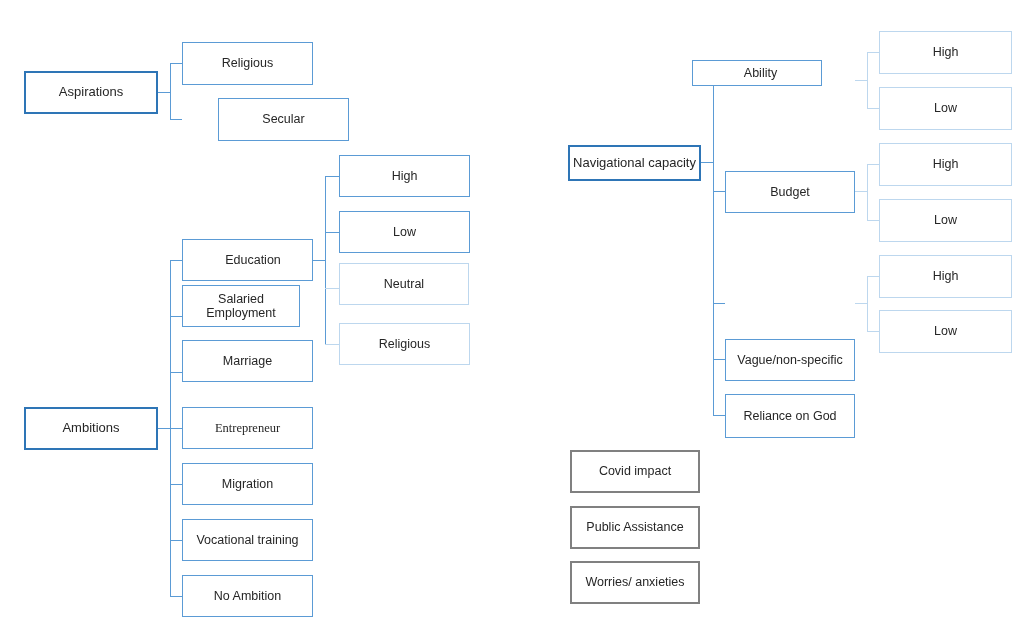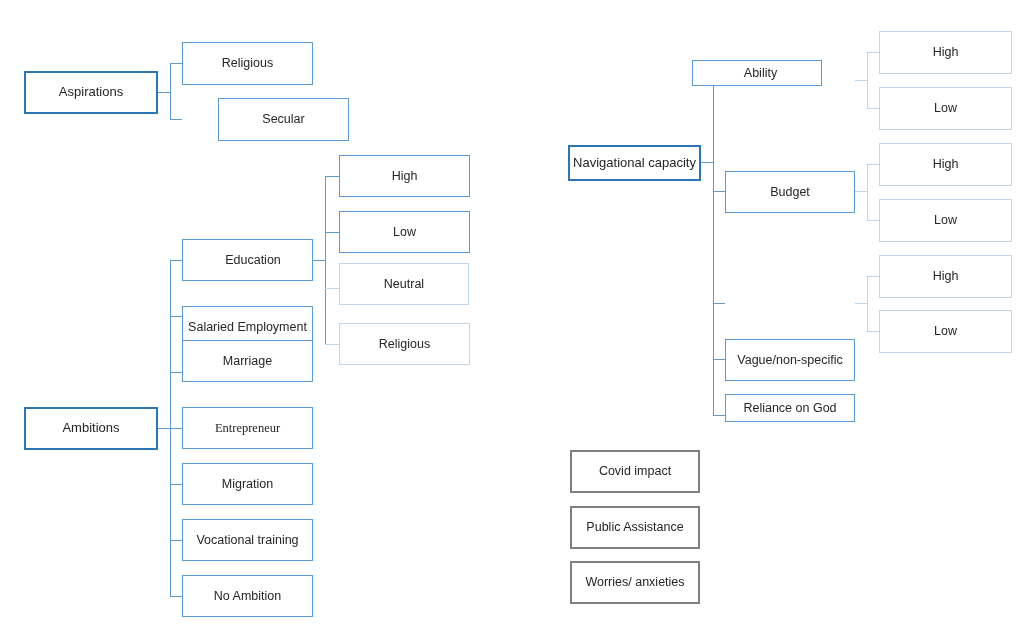--- a/index.html
+++ b/index.html
@@ -90,21 +90,21 @@
   <div class="ln v" style="left:325px; top:176px; height:168px;"></div>
   <div class="ln h" style="left:325px; top:176px; width:14px;"></div>
   <div class="ln h" style="left:325px; top:232px; width:14px;"></div>
   <div class="ln h light" style="left:325px; top:288px; width:14px;"></div>
   <div class="ln h light" style="left:325px; top:344px; width:14px;"></div>
 
   <div class="node root" style="left:24px; top:407px; width:134px; height:43px;">Ambitions</div>
 
   <div class="node lvl1" style="left:182px; top:239px; width:131px; height:42px;padding-left:14px;">Education</div>
 
-  <div class="node lvl1" style="left:182px; top:306px; width:131px; height:42px;">Salaried Employment</div>
+  <div class="node lvl1" style="left:182px; top:285px; width:118px; height:42px;">Salaried Employment</div>
 
   <div class="node lvl1" style="left:182px; top:340px; width:131px; height:42px;">Marriage</div>
 
   <div class="node lvl1" style="left:182px; top:407px; width:131px; height:42px;font-family:Liberation Serif, serif;">Entrepreneur</div>
 
   <div class="node lvl1" style="left:182px; top:463px; width:131px; height:42px;">Migration</div>
 
   <div class="node lvl1" style="left:182px; top:519px; width:131px; height:42px;">Vocational training</div>
 
   <div class="node lvl1" style="left:182px; top:575px; width:131px; height:42px;">No Ambition</div>
@@ -142,21 +142,21 @@
 
   <div class="node root" style="left:568px; top:145px; width:133px; height:36px;">Navigational capacity</div>
 
   <div class="node lvl1" style="left:692px; top:60px; width:130px; height:26px;padding-left:10px;">Ability</div>
 
   <div class="node lvl1" style="left:725px; top:171px; width:130px; height:42px;">Budget</div>
 
 
   <div class="node lvl1" style="left:725px; top:339px; width:130px; height:42px;">Vague/non-specific</div>
 
-  <div class="node lvl1" style="left:725px; top:394px; width:130px; height:28px;">Reliance on God</div>
+  <div class="node lvl1" style="left:725px; top:394px; width:130px; height:44px;">Reliance on God</div>
 
   <div class="node lvl2" style="left:879px; top:31px; width:133px; height:43px;">High</div>
 
   <div class="node lvl2" style="left:879px; top:87px; width:133px; height:43px;">Low</div>
 
   <div class="node lvl2" style="left:879px; top:143px; width:133px; height:43px;">High</div>
 
   <div class="node lvl2" style="left:879px; top:199px; width:133px; height:43px;">Low</div>
 
   <div class="node lvl2" style="left:879px; top:255px; width:133px; height:43px;">High</div>

